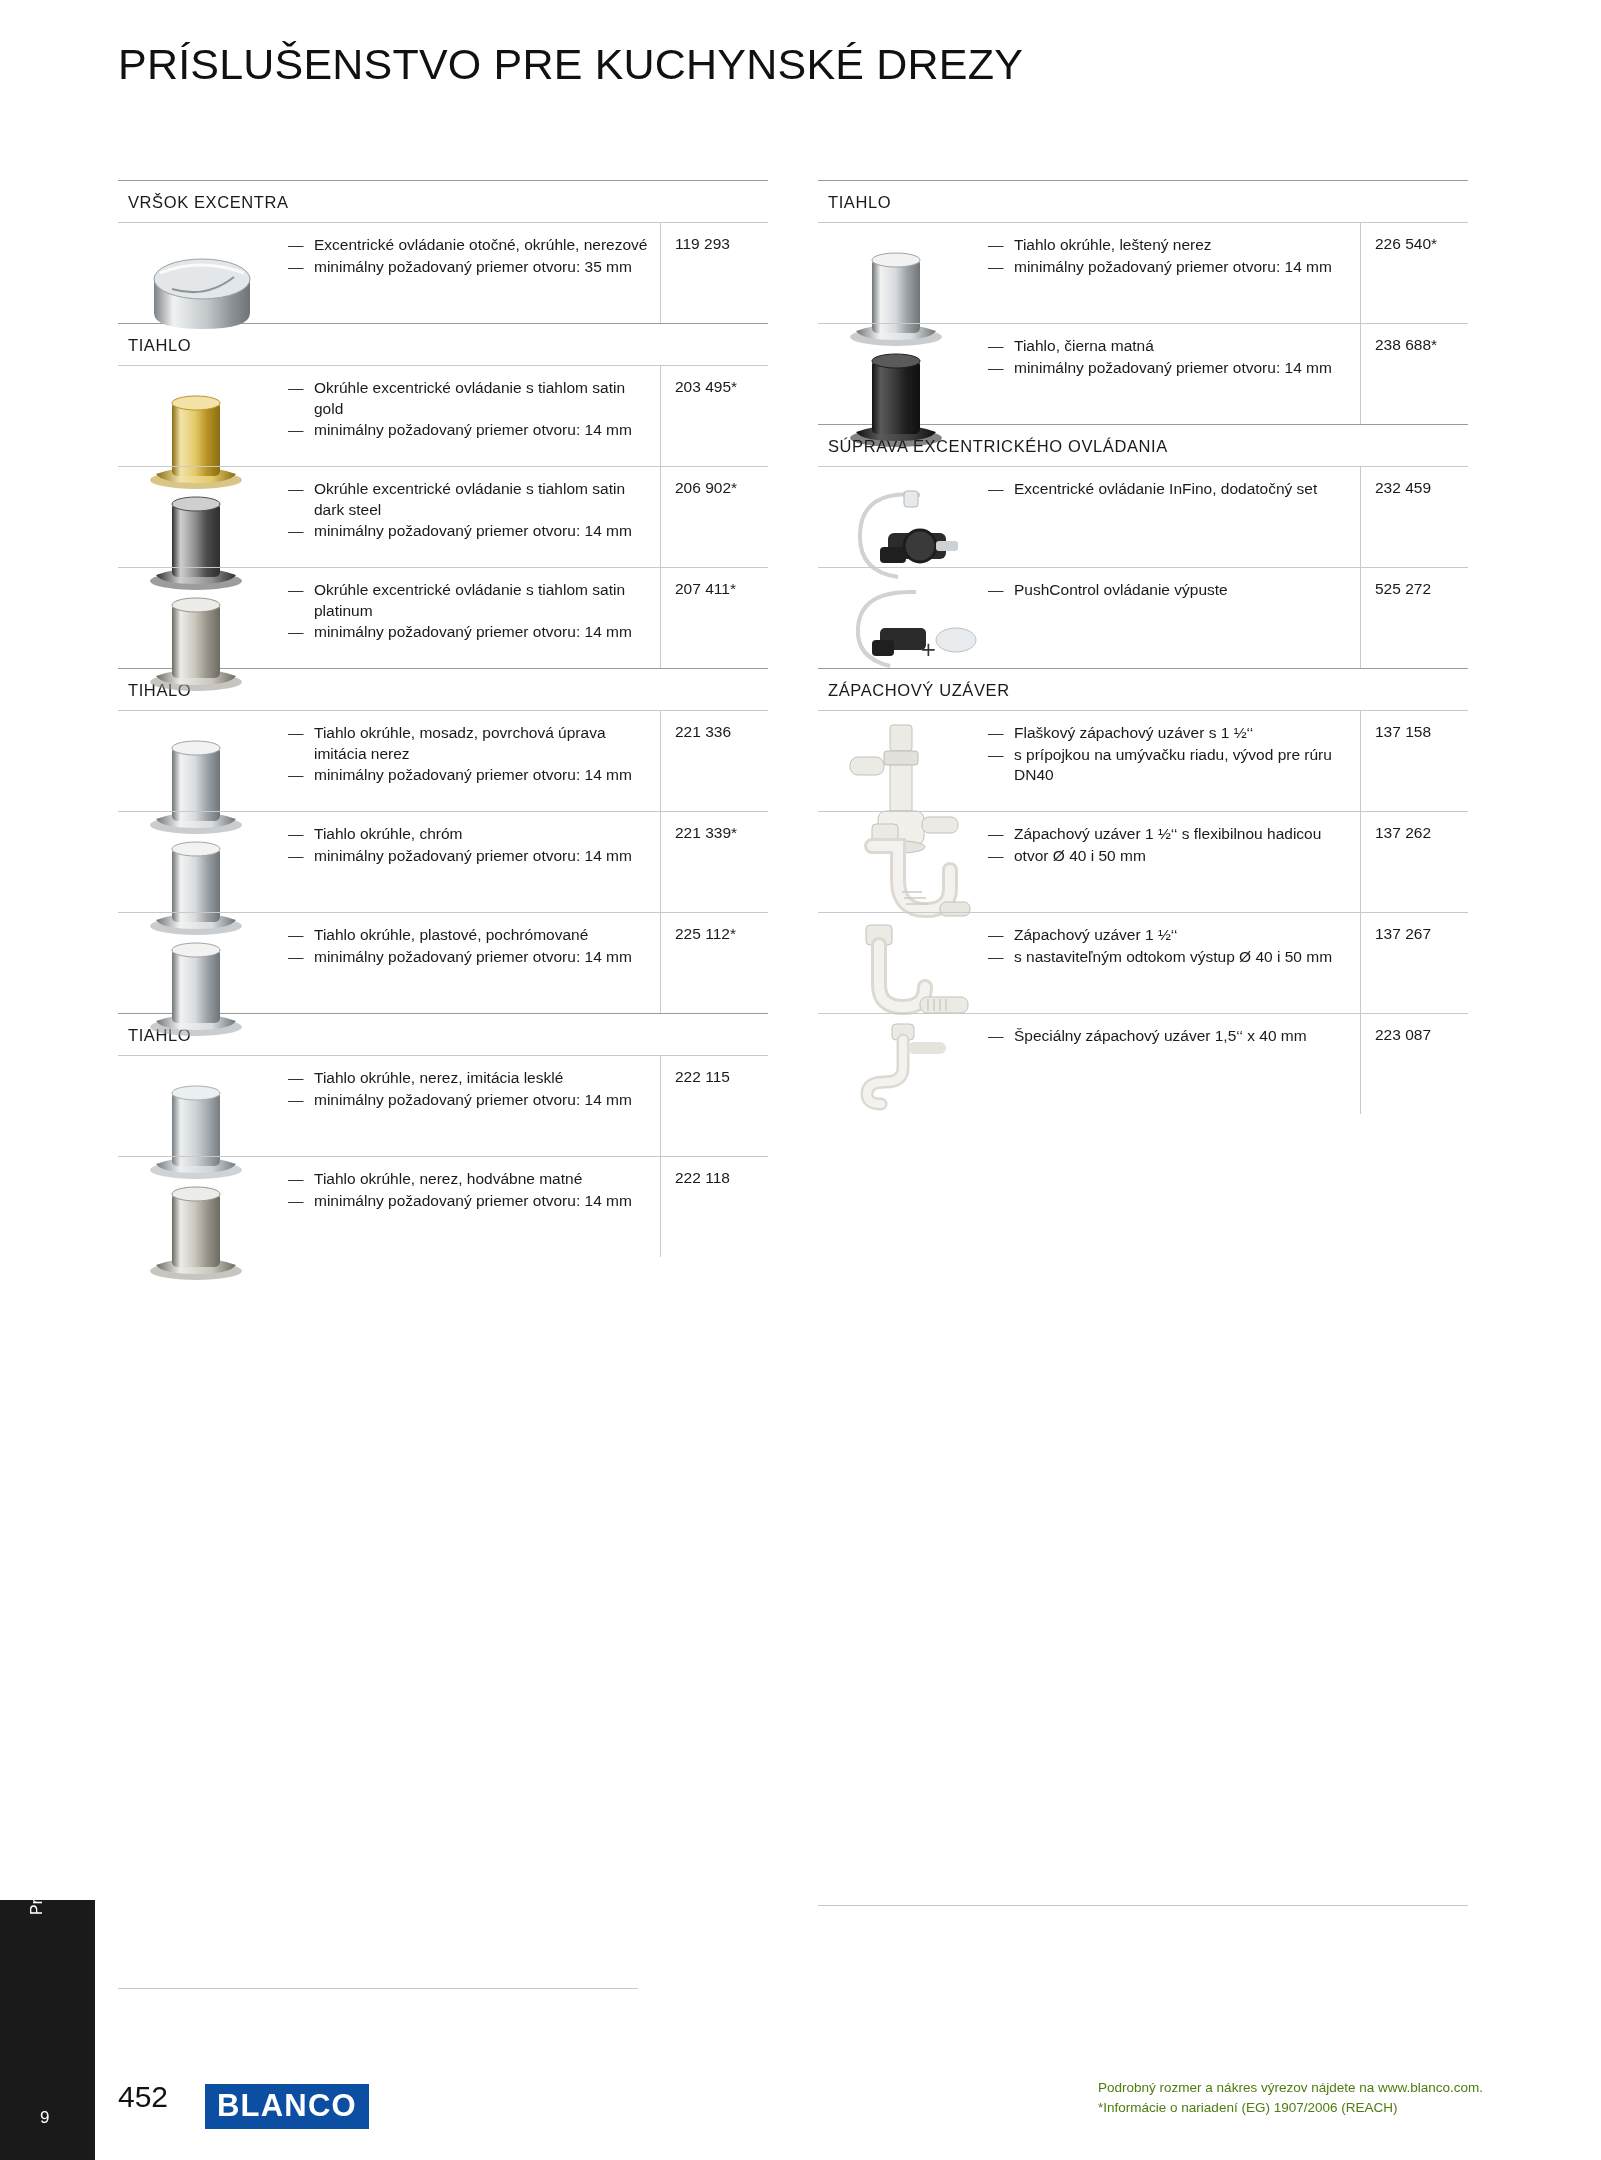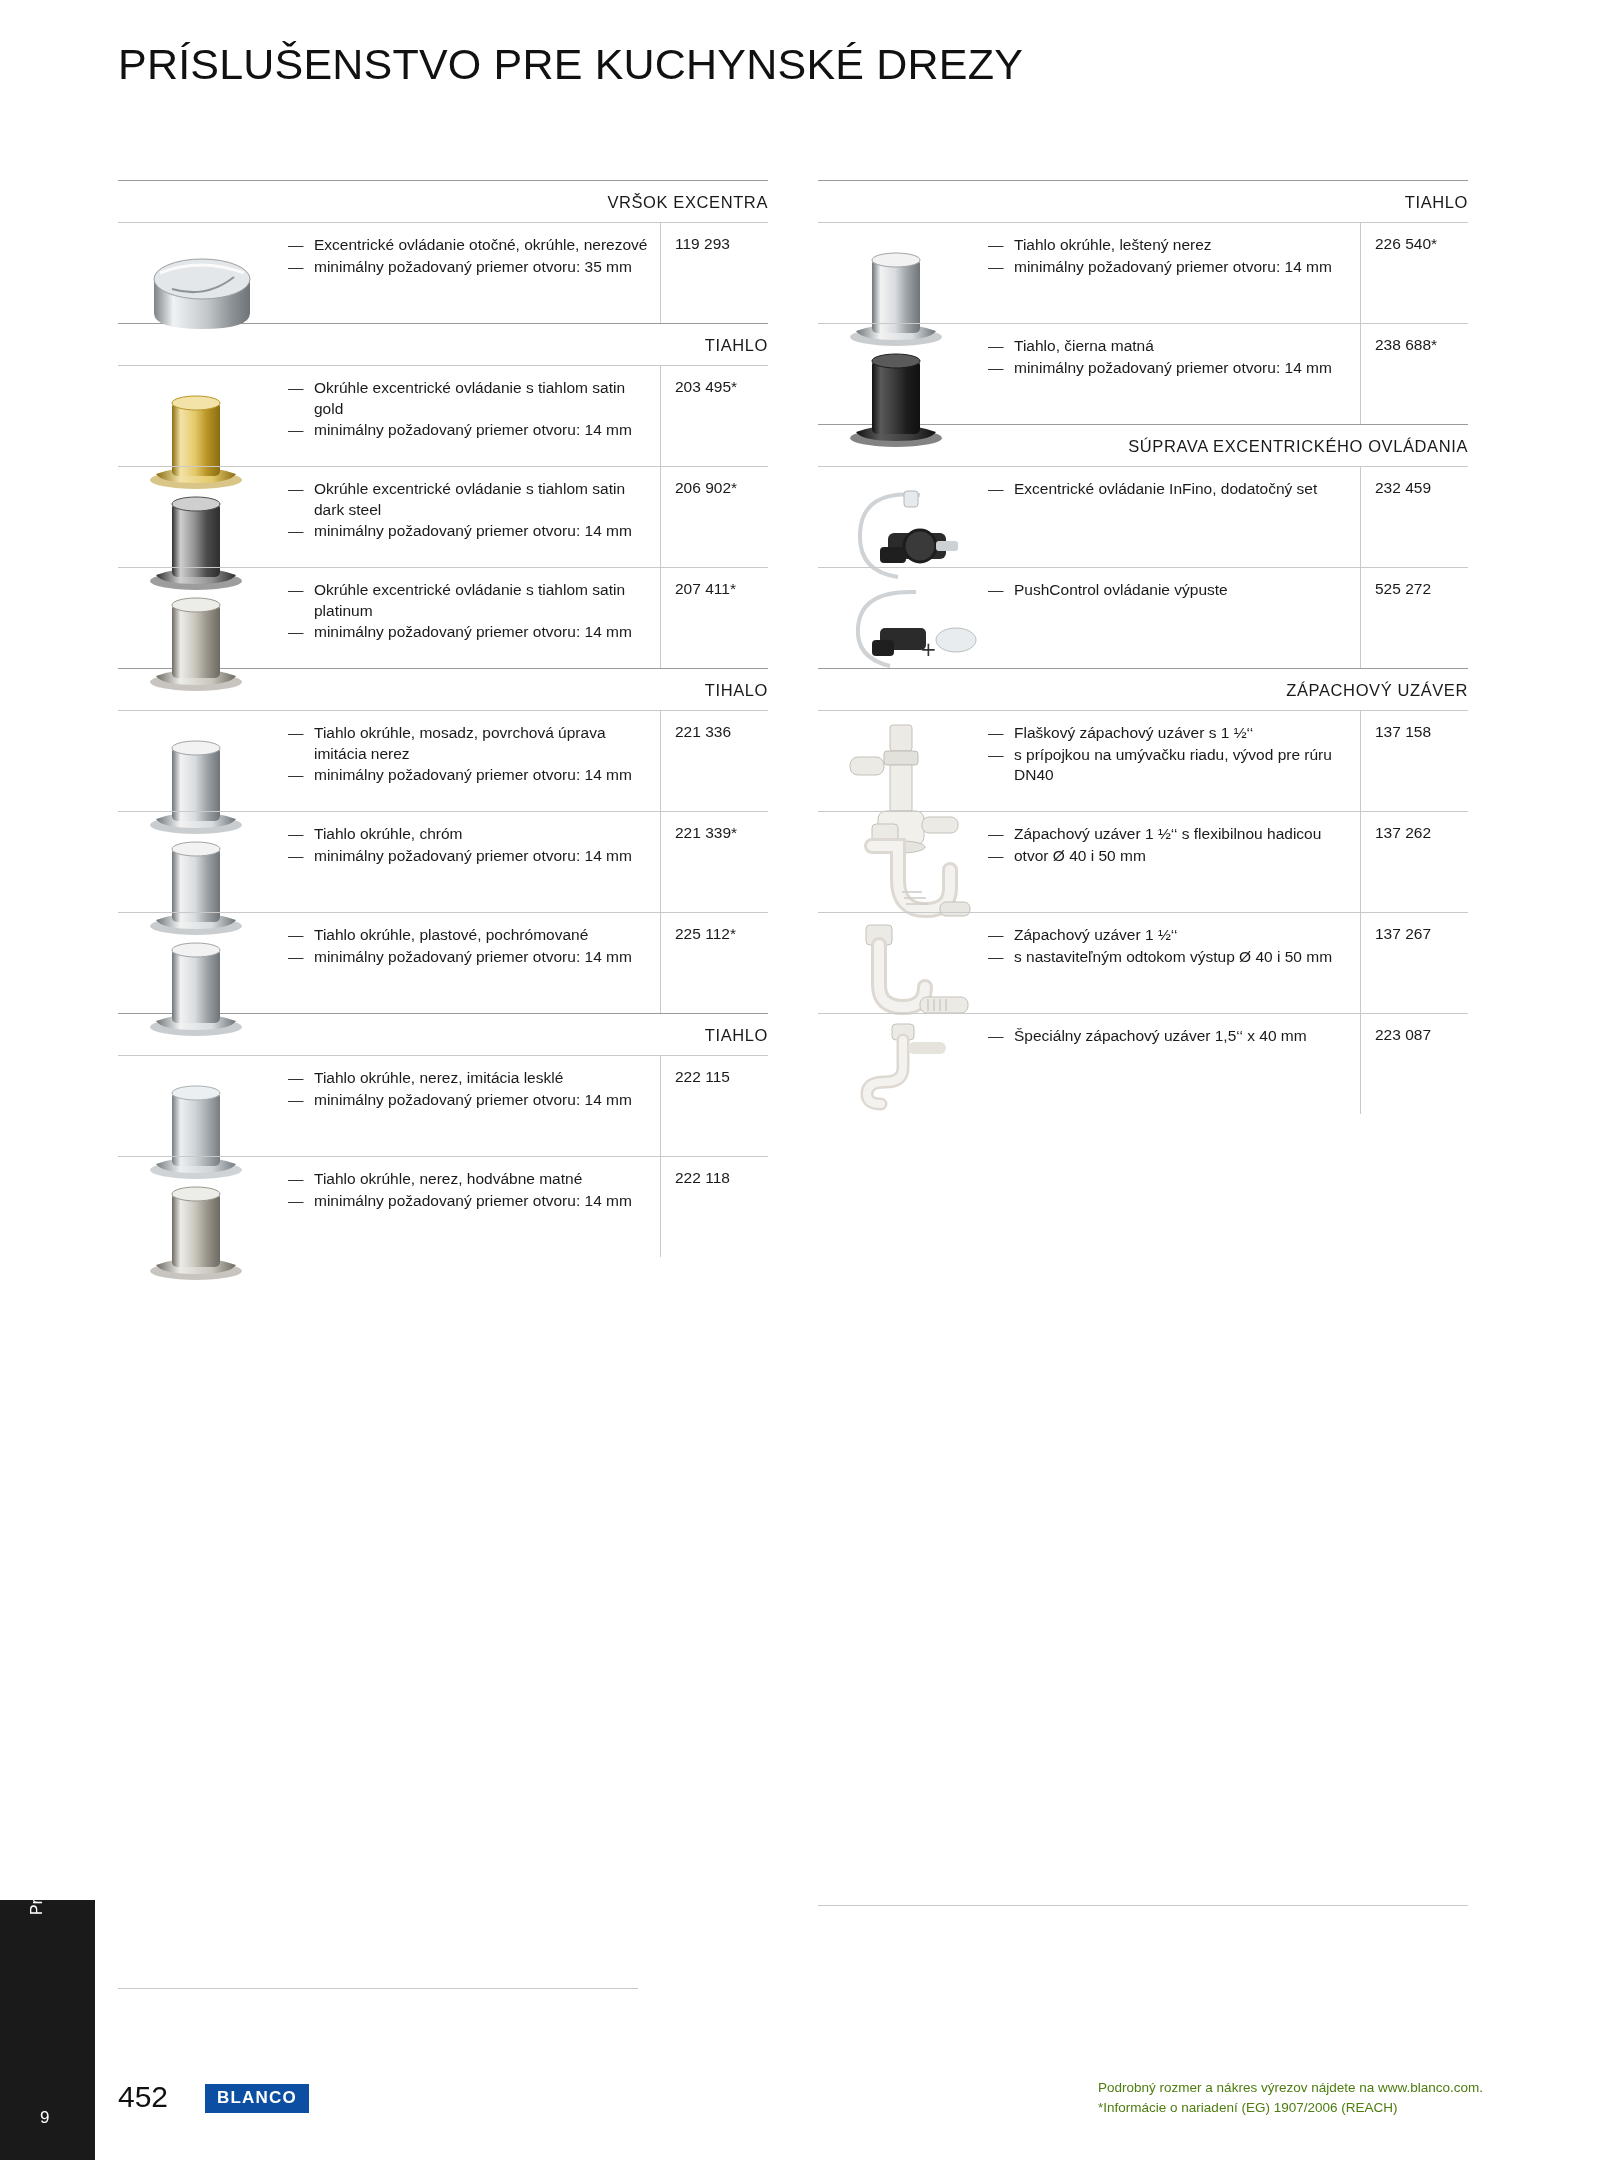--- a/index.html
+++ b/index.html
@@ -37,21 +37,20 @@
   }
   .col-left { left: 118px; }
   .col-right { left: 818px; }
 
   .section-header {
     font-size: 16.5px;
     letter-spacing: 0.6px;
     color: #1a1a1a;
     padding: 12px 0 10px 10px;
     border-top: 1.5px solid #9a9a9a;
-    text-align: right;
   }
 
   .row {
     display: flex;
     border-top: 1px solid #c9c9c9;
     min-height: 100px;
     position: relative;
   }
 
   .cell-img {
@@ -132,21 +131,21 @@
     font-size: 30px;
     font-weight: normal;
     color: #111;
   }
   .brand {
     position: absolute;
     left: 205px;
     top: 2084px;
     background: #0b4ea2;
     color: #ffffff;
-    font-size: 17px;
+    font-size: 31px;
     font-weight: bold;
     letter-spacing: 1.2px;
     padding: 4px 12px 5px 12px;
   }
   .footer-note {
     position: absolute;
     right: 118px;
     top: 2078px;
     font-size: 13.5px;
     color: #4d7c0f;

